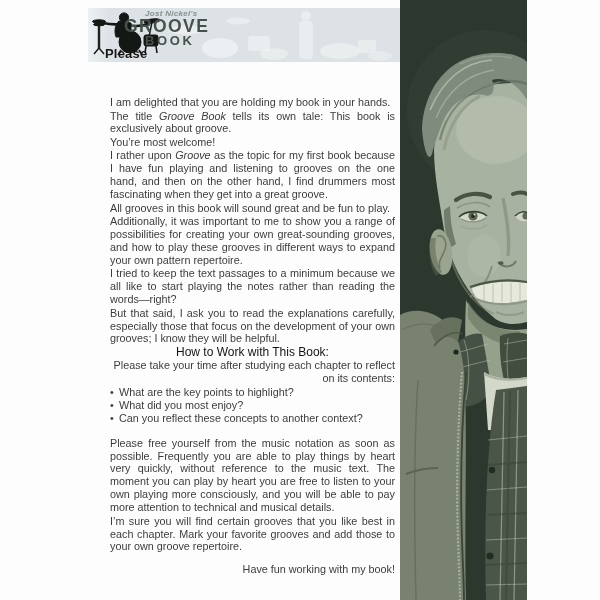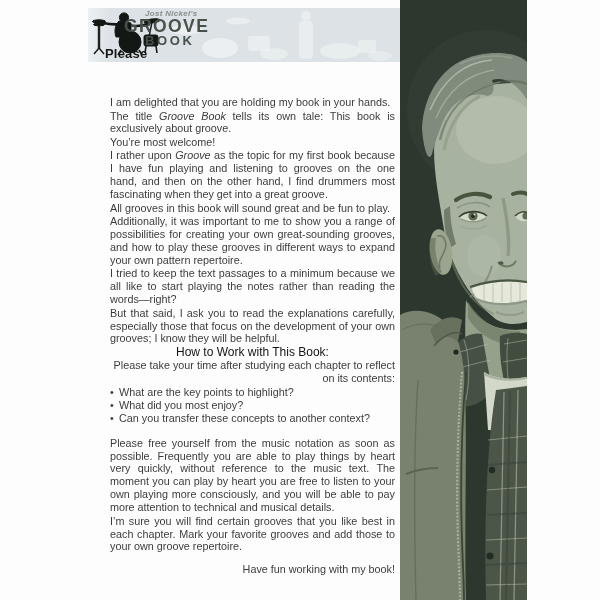--- a/index.html
+++ b/index.html
@@ -185,21 +185,21 @@
     <div class="bullet-row">
       <span class="bullet-dot">•</span>
       <span>What are the key points to highlight?</span>
     </div>
     <div class="bullet-row">
       <span class="bullet-dot">•</span>
       <span>What did you most enjoy?</span>
     </div>
     <div class="bullet-row">
       <span class="bullet-dot">•</span>
-      <span>Can you transfer these concepts to another context?</span>
+      <span>Can you reflect these concepts to another context?</span>
     </div>
 
     <p class="gap-top">Please free yourself from the music notation as soon as possible. Frequently you are able to play things by heart very quickly, without reference to the music text. The moment you can play by heart you are free to listen to your own playing more consciously, and you will be able to pay more attention to technical and musical details.</p>
     <p>I’m sure you will find certain grooves that you like best in each chapter. Mark your favorite grooves and add those to your own groove repertoire.</p>
     <p class="closing">Have fun working with my book!</p>
 
   </div>
 
 </div>
 

